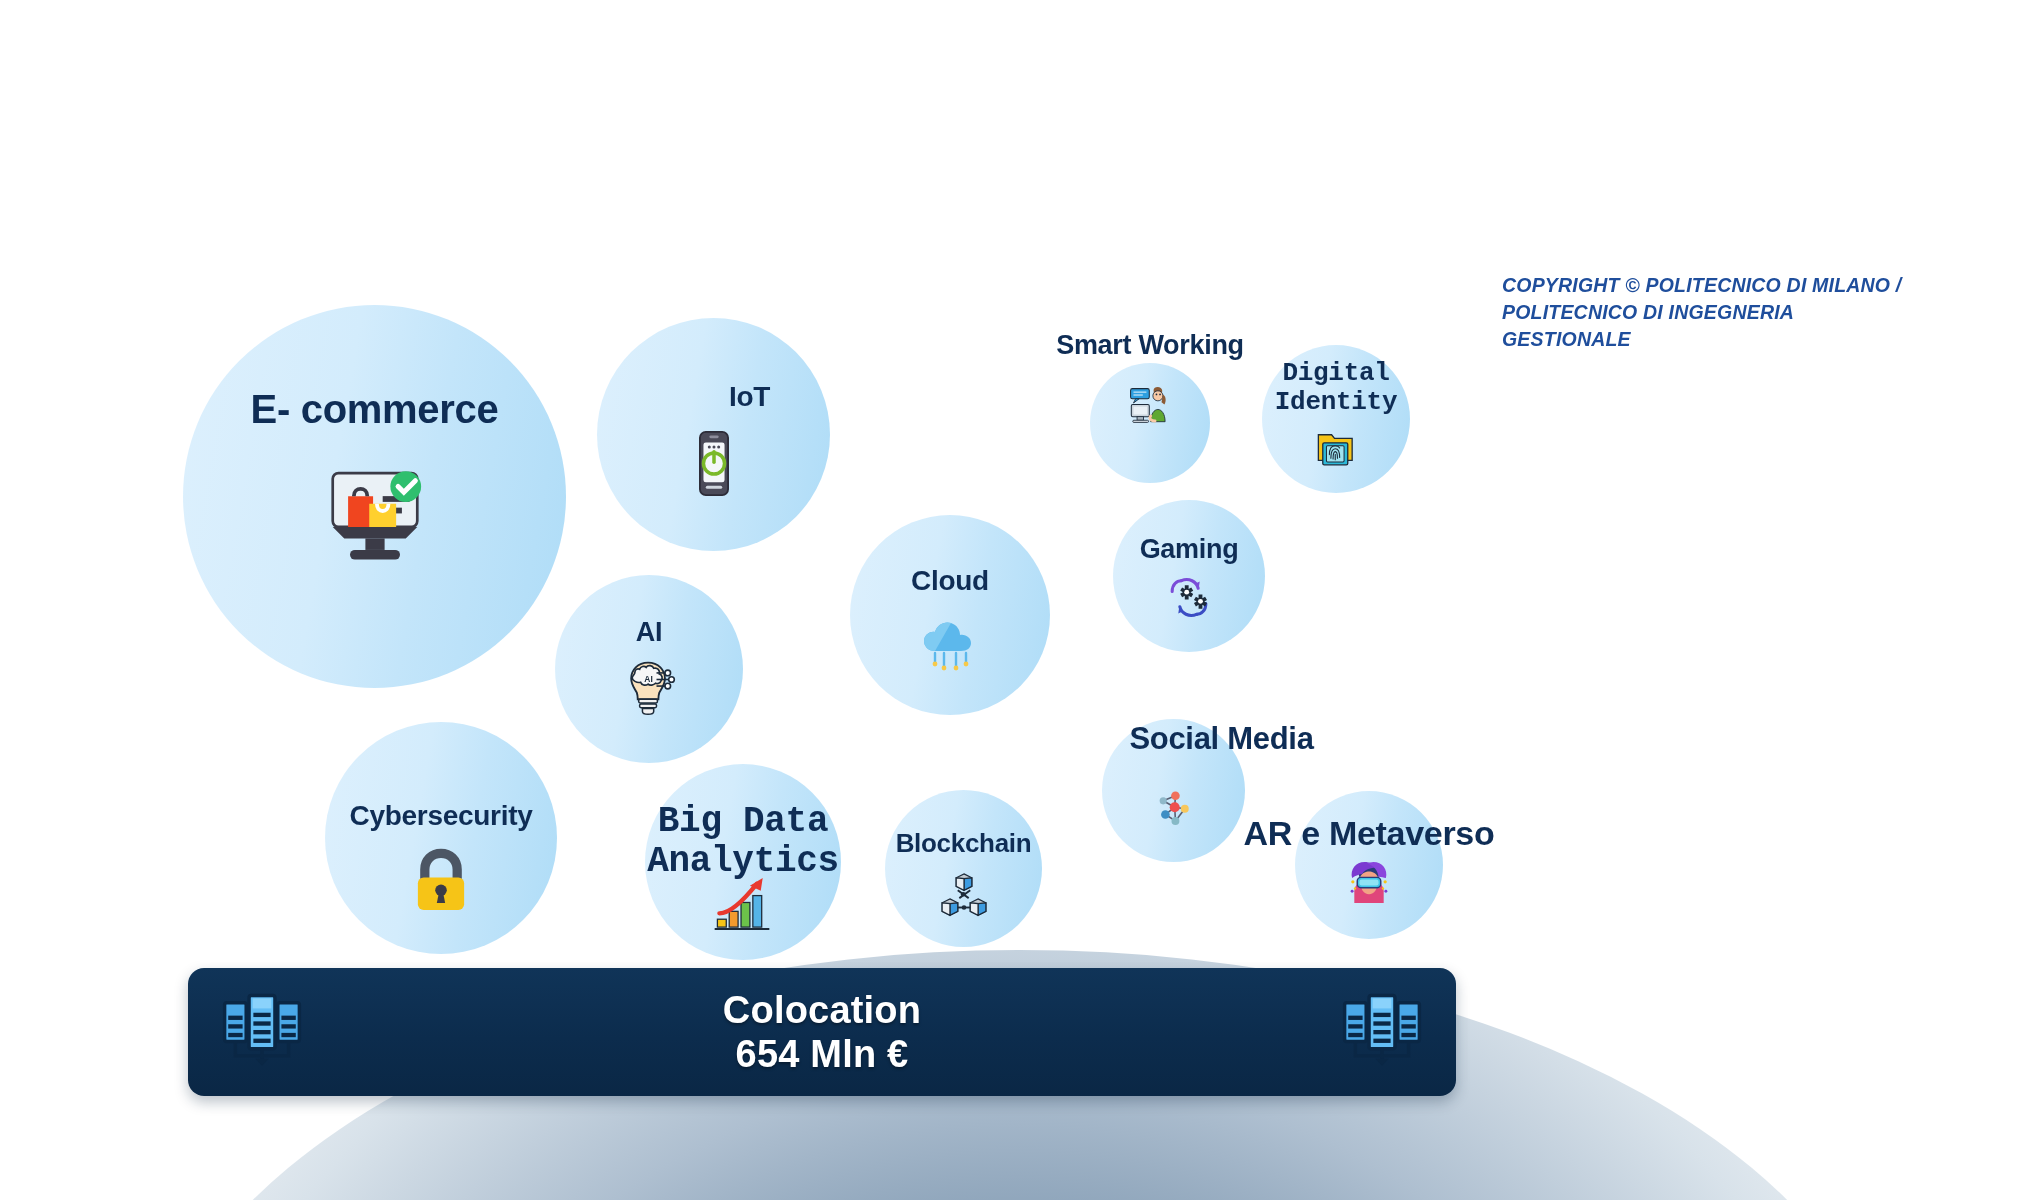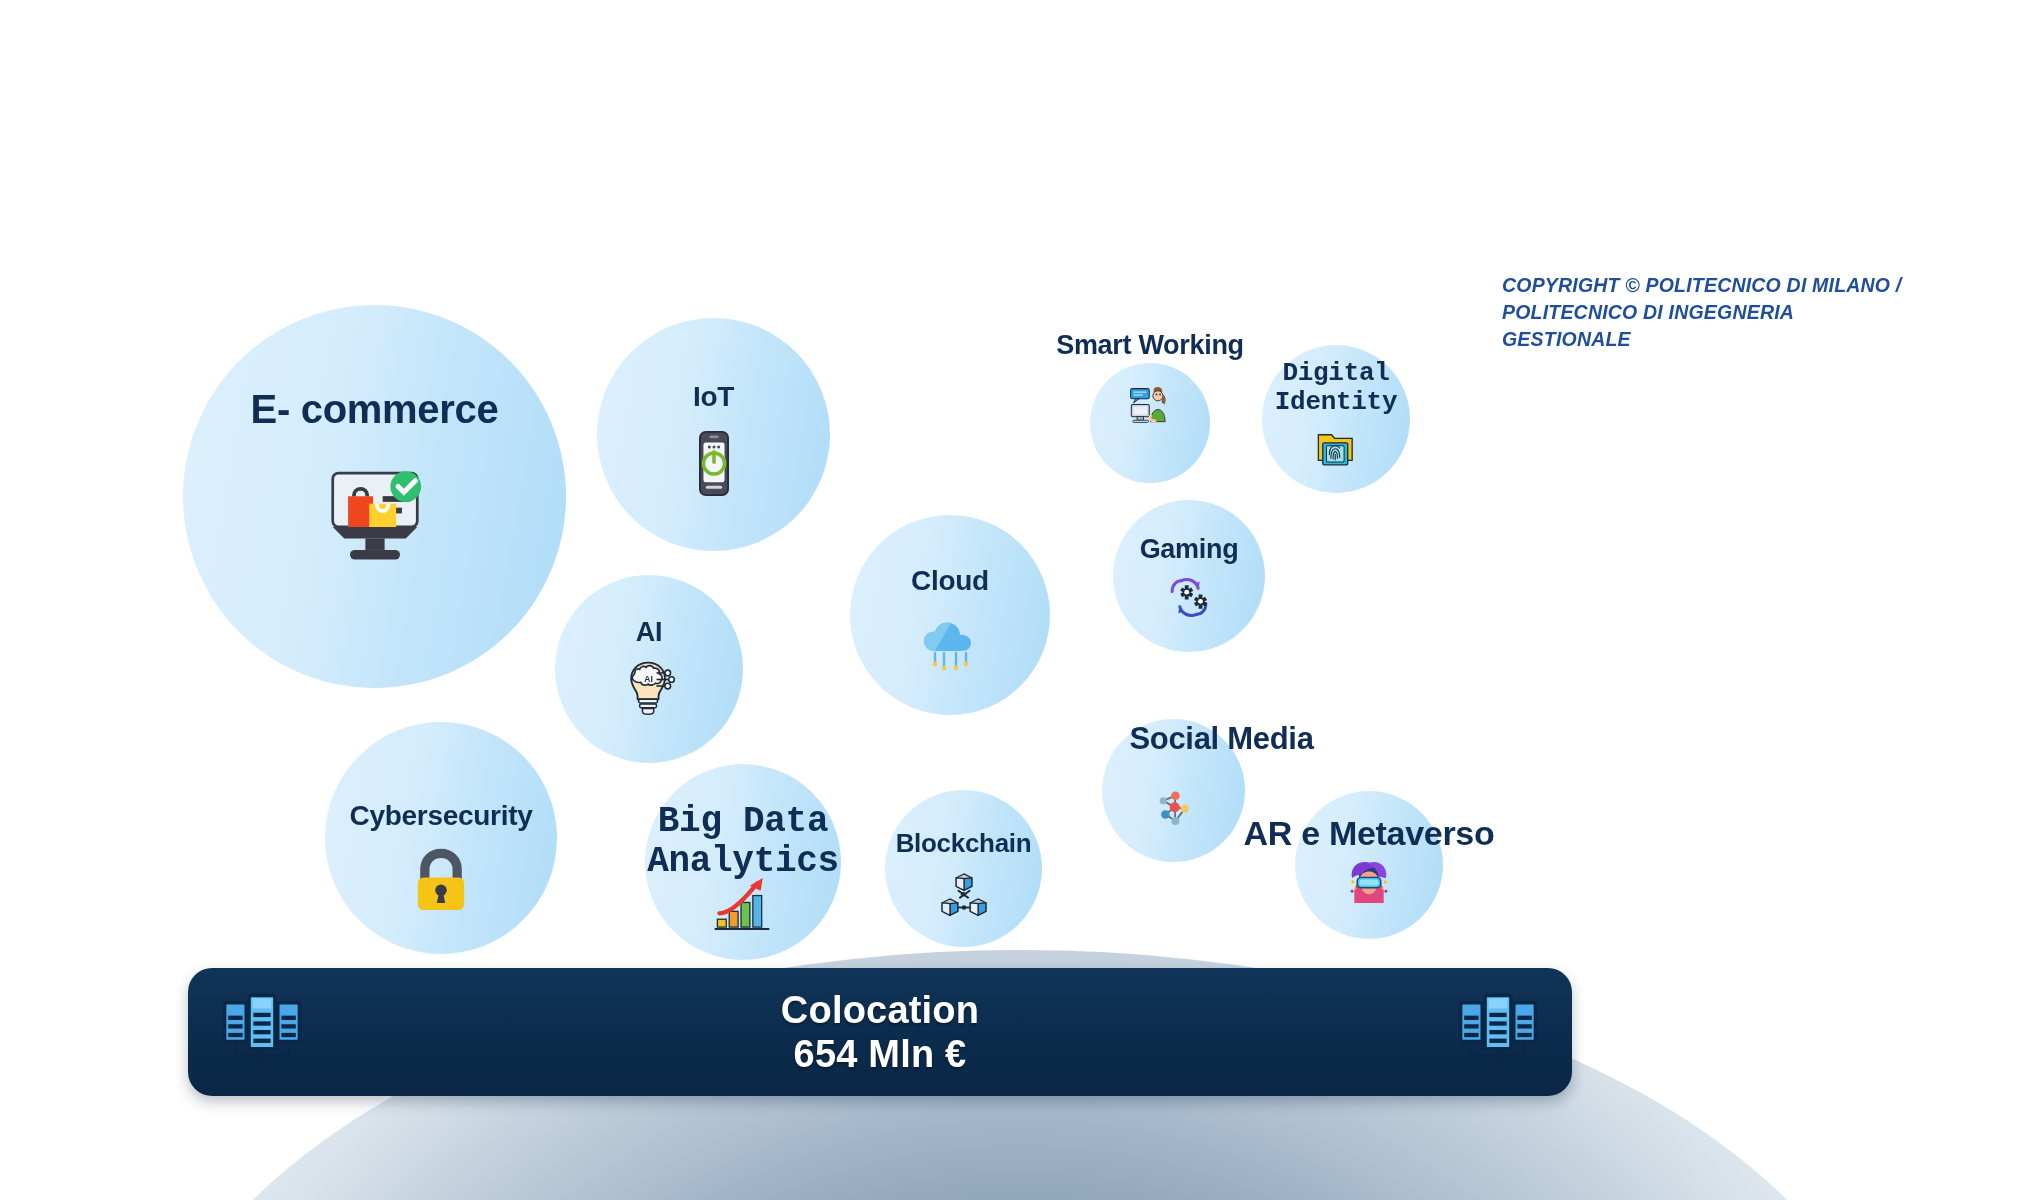--- a/index.html
+++ b/index.html
@@ -49,23 +49,23 @@
     position:absolute; left:50%; transform:translateX(-50%);
     white-space:nowrap; text-align:center;
     color:#0f2d55; font-weight:bold; letter-spacing:-0.3px;
   }
   .bubble .lbl.wrap{ white-space:normal; line-height:1.1;font-family:Liberation Mono, monospace; }
   .bubble .ico{ position:absolute; left:50%; transform:translateX(-50%); }
   .bubble .ico svg{ display:block; }
 
   
   .colo{
-    position:absolute; left:188px; top:968px; width:1384px; height:128px;
+    position:absolute; left:188px; top:968px; width:1268px; height:128px;
     background:linear-gradient(180deg,#103458 0%,#0c2c4d 55%,#0a2745 100%);
-    border-radius:24px;
+    border-radius:16px;
     box-shadow:0 6px 14px rgba(10,35,60,.28);
     display:flex; align-items:center; justify-content:center;
   }
   .colo .ctext{ text-align:center; color:#ffffff; font-weight:bold;
     font-size:38px; line-height:1.17; letter-spacing:.2px;
     text-shadow:0 2px 3px rgba(0,0,0,.35); }
   .colo .rack{ position:absolute; top:50%; transform:translateY(-50%); }
   .colo .rack.left{ left:28px; }
   .colo .rack.right{ right:28px; }
 </style>
@@ -96,21 +96,21 @@
             <path d="M33 28c0 5 6 5 6 0" fill="none" stroke="#fff" stroke-width="2"></path>
       <circle cx="48" cy="19" r="8" fill="#2fbf6e"></circle>
             <path d="M44 19l3 3 6-6" stroke="#fff" stroke-width="2.6" fill="none" stroke-linecap="round"></path>
       <path d="M10 40h44l-6 6H16z" fill="#3b3b47"></path>
             <rect x="27" y="46" width="10" height="6" fill="#3b3b47"></rect>
       <rect x="19" y="52" width="26" height="5" rx="2.5" fill="#3b3b47"></rect>
           </svg>
         </div>
       </div>
       <div class="bubble" style="left: 597px; top: 318px; width: 233px; height: 233px;">
-        <div class="lbl" style="top: 63px; font-size: 28px;">IoT</div>
+        <div class="lbl" style="top: 63px; font-size: 28px; margin-left: 36px;">IoT</div>
         <div class="ico" style="top: 108px;">
           <svg width="75" height="75" viewBox="0 0 64 64">
       <rect x="20" y="5" width="24" height="54" rx="5" fill="#4a4a58" stroke="#2c2c38" stroke-width="1.6"></rect>
       <rect x="23" y="14" width="18" height="34" rx="2" fill="#f4f7fa"></rect>
       <rect x="28" y="8" width="8" height="2.4" rx="1.2" fill="#8d8d9c"></rect>
       <circle cx="28" cy="18" r="1.3" fill="#4a4a58"></circle>
             <circle cx="32" cy="18" r="1.3" fill="#4a4a58"></circle>
             <circle cx="36" cy="18" r="1.3" fill="#4a4a58"></circle>
       <circle cx="32" cy="32" r="9" fill="none" stroke="#7ab929" stroke-width="3"></circle>
       <path d="M32 22v9" stroke="#7ab929" stroke-width="3" stroke-linecap="round"></path>

